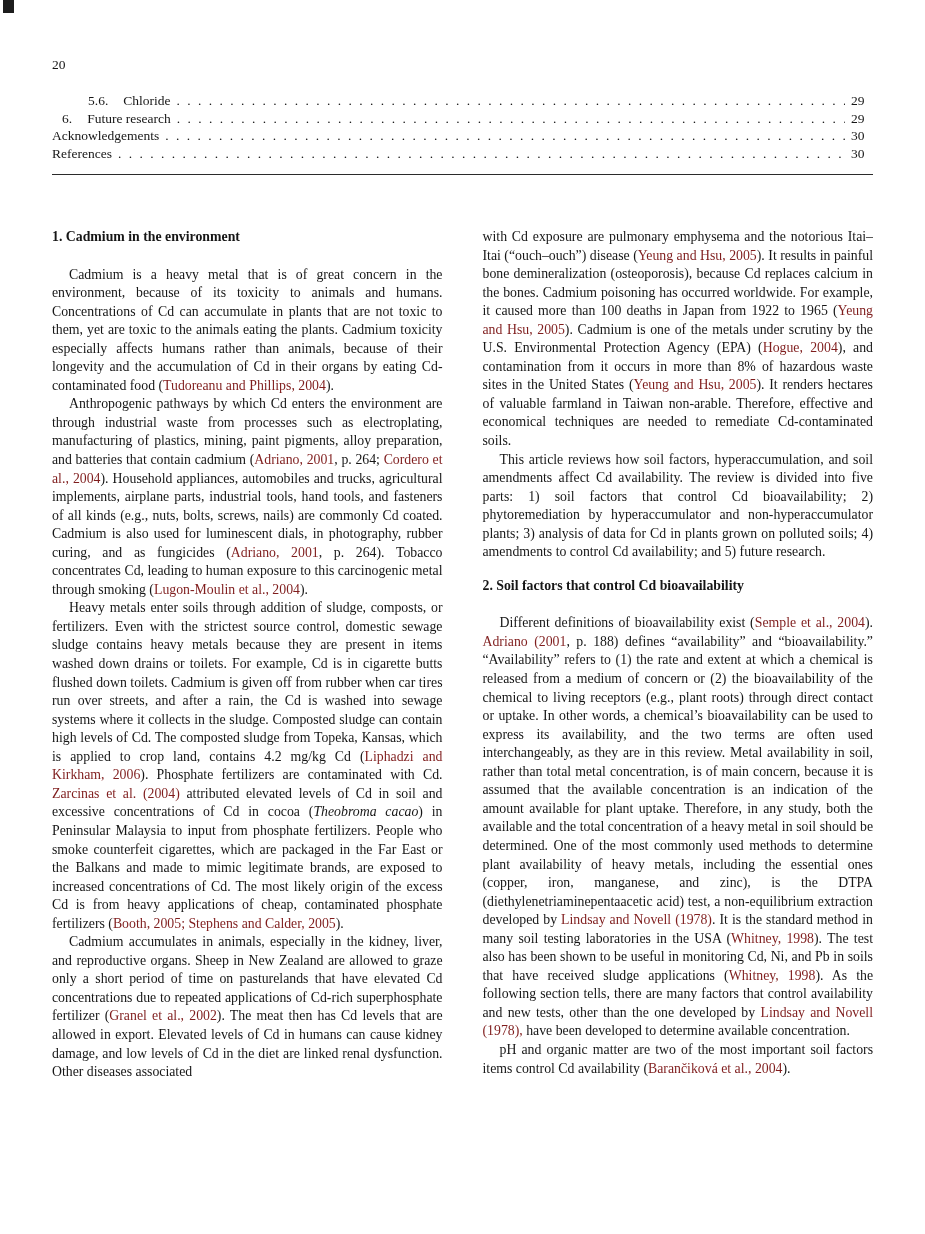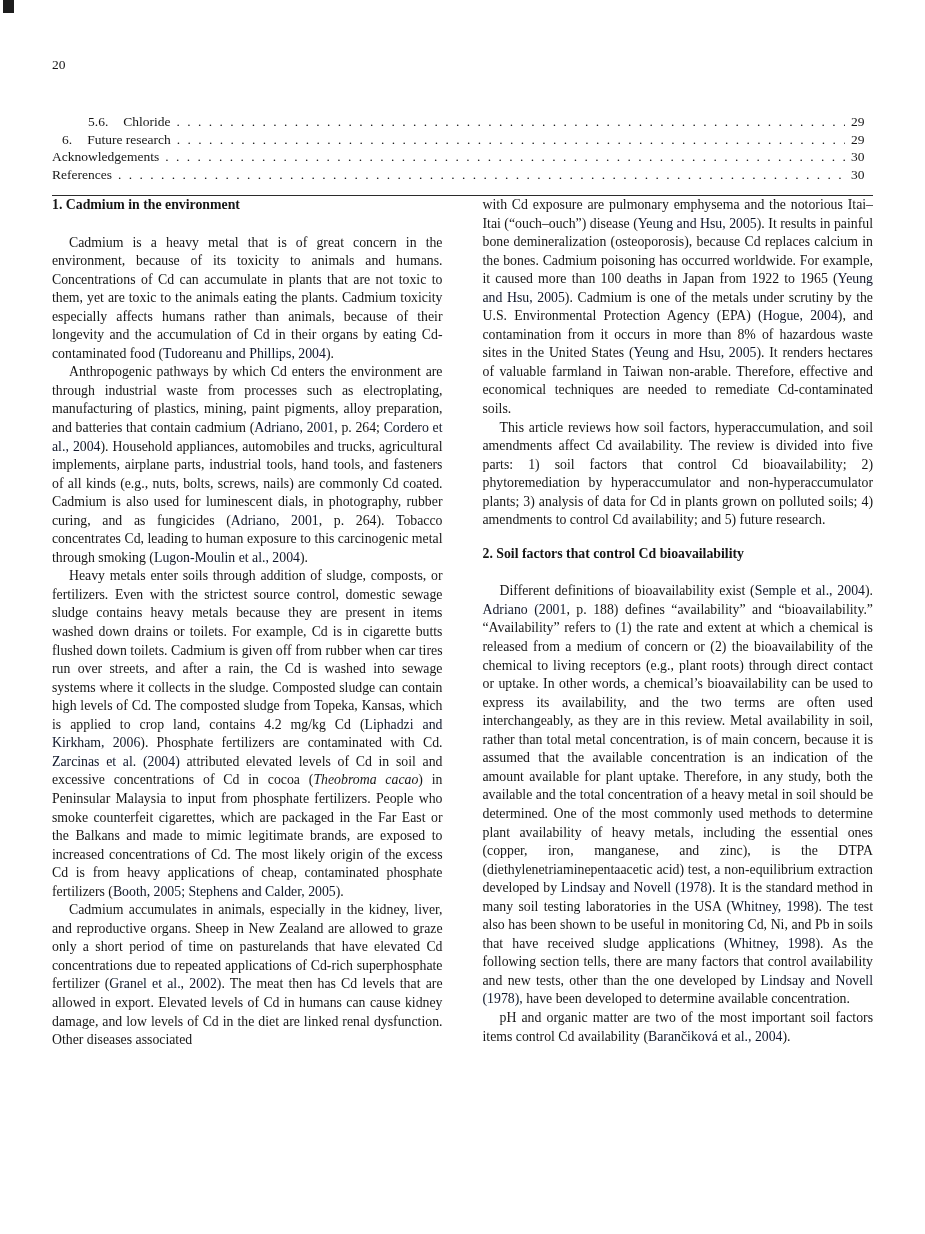--- a/index.html
+++ b/index.html
@@ -8,42 +8,42 @@
     width: 925px; height: 1234px; background: #ffffff; overflow: hidden;
     font-family: "Liberation Serif", serif; color: #161616;
   }
   .page { position: relative; width: 925px; height: 944px; padding: 0 52px; }
   .scan-artifact { position: absolute; top: 0; left: 3px; width: 11px; height: 13px; background: #1d1d1d; }
 
   .running-header { position: relative; padding-top: 73px; font-size: 13.5px; }
   .pagenum { position: absolute; left: 0; bottom: 0; }
   .citation { display: block; text-align: center; font-style: italic; }
 
-  .toc { margin-top: 40px; font-size: 13.5px; }
+  .toc { margin-top: 19px; font-size: 13.5px; }
   .toc-row { display: flex; align-items: baseline; line-height: 17.5px; }
   .toc-row.indent-2 { padding-left: 36px; }
   .toc-row.indent-1 { padding-left: 10px; }
   .toc-num { margin-right: 15px; }
   .toc-label { white-space: nowrap; }
   .toc-dots { flex: 1; overflow: hidden; white-space: nowrap; margin: 0 6px; }
   .toc-dots::after {
     letter-spacing: 2px;
     content: ". . . . . . . . . . . . . . . . . . . . . . . . . . . . . . . . . . . . . . . . . . . . . . . . . . . . . . . . . . . . . . . . . . . . . . . . . . . . . . . . . . . . . . . . . . . . . . . . . . . . . . . .";
   }
   .toc-page { min-width: 22px; text-align: left; }
 
   .rule { border: none; border-top: 1px solid #2b2b2b; margin: 12px 0 0 0; }
 
-  .body-columns { display: flex; gap: 40px; }
+  .body-columns { display: flex; gap: 40px; margin-top: 53px; }
   .col { width: 391.5px; font-size: 13.8px; line-height: 18.55px; text-align: justify; }
   .col h2 { font-size: 13.8px; font-weight: bold; margin: 15px 0 19px 0; text-align: left; }
   .col h2:first-child { margin-top: 0; }
   .col p { margin: 0; }
   .col p.indent { text-indent: 17px; }
-  a.cite { color: #0f172a; text-decoration: none; }
+  a.cite { color: #7f1d1d; text-decoration: none; }
 </style>
 </head>
 <body>
 
 <div class="page">
   <div class="scan-artifact"></div>
 
   <header class="running-header">
     <span class="pagenum">20</span>
   </header>

